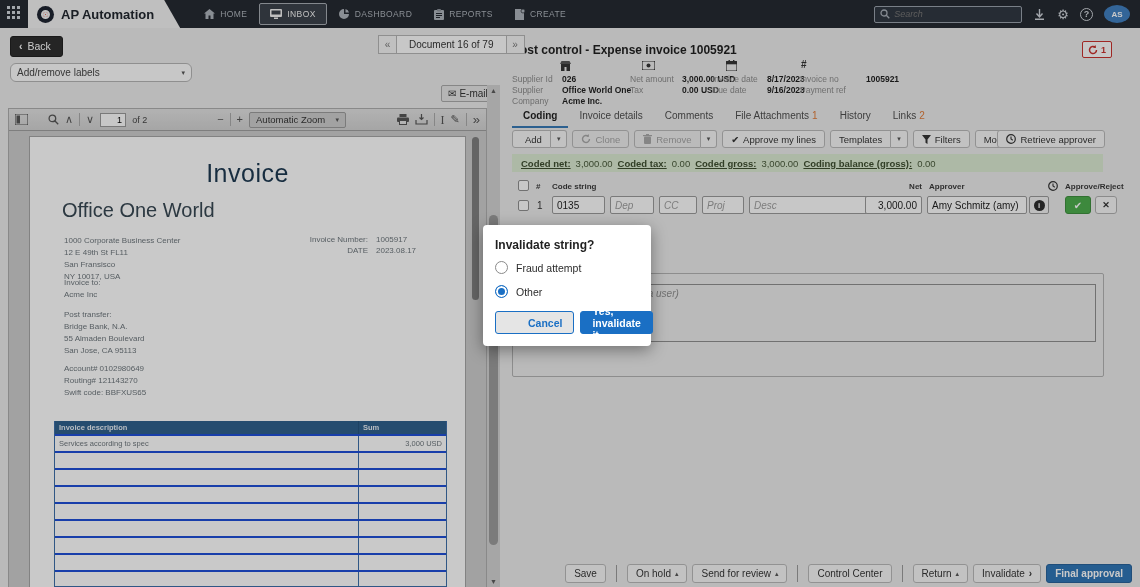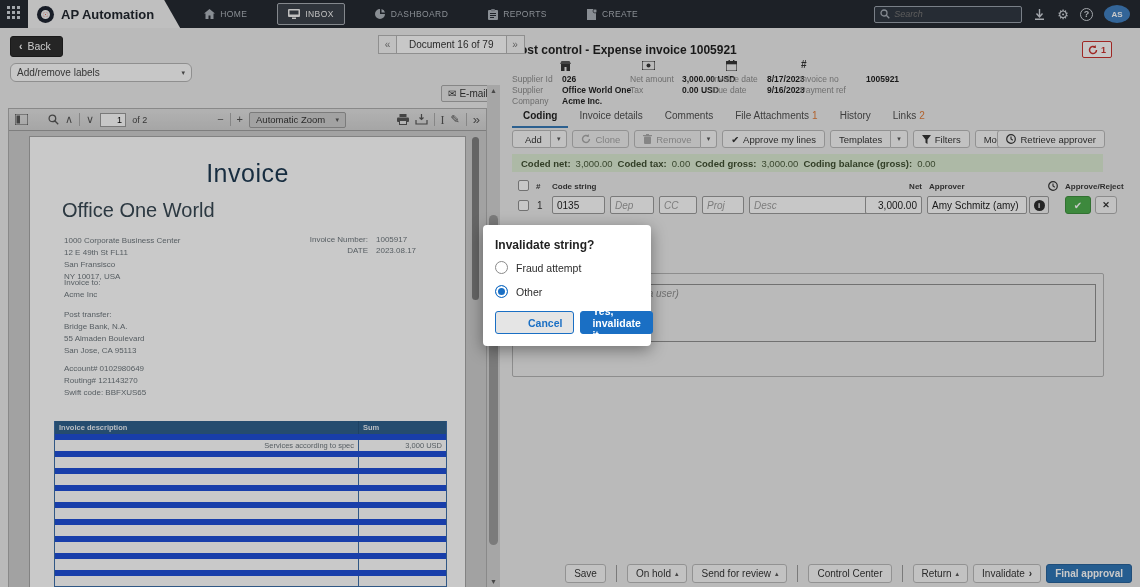--- a/index.html
+++ b/index.html
@@ -8,21 +8,21 @@
   #app { position:relative; width:1140px; height:587px; background:#ececec; overflow:hidden; }
 
   
   .topnav { position:absolute; top:0; left:0; width:100%; height:28px; background:#232830; display:flex; align-items:center; color:#b9bec5; z-index:5; }
   .waffle { width:16px; height:16px; margin:0 5px 0 7px; display:grid; grid-template-columns:repeat(3,4px); grid-template-rows:repeat(3,4px); gap:1px; }
   .waffle span { width:3px; height:3px; background:#cfd4da; }
   .brand { height:28px; background:#f3f3f3; display:flex; align-items:center; gap:7px; padding:0 26px 0 9px; clip-path:polygon(0 0,calc(100% - 16px) 0,100% 100%,0 100%); }
   .logo-dot { width:17px; height:17px; border-radius:50%; background:#1d2330; display:flex; align-items:center; justify-content:center; }
   .logo-dot i { display:block; width:9px; height:9px; border-radius:50%; background:#e23b2e; box-shadow:0 0 0 2px #f3f3f3 inset; border:2px solid #f3f3f3; }
   .brand-name { color:#20262e; font-size:13px; font-weight:bold; white-space:nowrap; }
-  .nav-items { display:flex; align-items:center; height:100%; margin-left:14px; gap:20px; }
+  .nav-items { display:flex; align-items:center; height:100%; margin-left:14px; gap:2px; }
   .nav-item { display:flex; align-items:center; gap:5px; font-size:8.5px; letter-spacing:.4px; padding:0 10px; height:22px; color:#aeb4bb; cursor:pointer; white-space:nowrap; }
   .nav-item svg { flex:0 0 auto; }
   .nav-item.active { background:#3a4049; border:1px solid #a7acb3; border-radius:2px; color:#f2f2f2; }
   .nav-right { margin-left:auto; display:flex; align-items:center; gap:11px; padding-right:10px; }
   .search-box { width:148px; height:17px; background:#2f3640; border:1px solid #99a1ab; border-radius:2px; display:flex; align-items:center; gap:4px; padding:0 5px; }
   .search-box input { flex:1; background:transparent; border:none; outline:none; color:#aab1ba; font-size:9px; font-style:italic; font-family:inherit; min-width:0; }
   .nav-glyph { color:#cfd4da; font-size:13px; line-height:1; cursor:pointer; }
   .help-circle { width:13px; height:13px; border-radius:50%; border:1.5px solid #cfd4da; color:#cfd4da; font-size:9px; font-weight:bold; display:flex; align-items:center; justify-content:center; cursor:pointer; }
   .avatar { width:26px; height:18px; border-radius:50%; background:#3f7fc1; color:#fff; font-size:8px; font-weight:bold; display:flex; align-items:center; justify-content:center; cursor:pointer; }
 
@@ -55,21 +55,21 @@
   .doc-vendor { position:absolute; left:32px; top:62px; font-size:20px; color:#374752; }
   .doc-text { font-size:8px; line-height:12px; color:#6d767c; }
   .doc-addr { position:absolute; left:34px; top:98px; }
   .doc-meta { position:absolute; left:258px; top:98px; display:grid; grid-template-columns:80px 58px; column-gap:8px; row-gap:2px; font-size:8px; color:#6d767c; }
   .doc-meta .lab { text-align:right; }
   .doc-blk1 { position:absolute; left:34px; top:140px; }
   .doc-blk2 { position:absolute; left:34px; top:172px; }
   .doc-blk3 { position:absolute; left:34px; top:226px; }
   .doc-table { position:absolute; left:24px; top:284px; width:393px; border-left:1px solid #3c6ea8; border-right:1px solid #3c6ea8; }
   .dt-head { display:flex; background:#2d5f8c; color:#e9eff5; font-size:7.5px; font-weight:bold; height:13px; align-items:center; }
-  .dt-row { display:flex; height:17px; border-top:6px solid #1d4ed8; align-items:center; font-size:7.5px; color:#6d767c;text-align:right; }
+  .dt-row { display:flex; height:17px; border-top:2px solid #1d4ed8; align-items:center; font-size:7.5px; color:#6d767c; }
   .dt-row:last-child { border-bottom:1px solid #3c6ea8; }
   .dt-c1 { flex:1; padding:0 4px; }
   .dt-c2 { width:88px; padding:0 4px; border-left:1px solid #3c6ea8; align-self:stretch; display:flex; align-items:center; justify-content:flex-end; }
   .dt-head .dt-c2 { border-left:1px solid #24537d; justify-content:flex-start; }
 
   
   .right-panel { position:absolute; left:505px; top:30px; width:635px; height:557px; font-size:10px; }
   .panel-title { position:absolute; left:7px; top:13px; font-size:12px; font-weight:bold; color:#1e1e1e; }
   .flame-badge { position:absolute; right:28px; top:11px; height:17px; border:1px solid #c9302c; border-radius:2px; background:#fdfdfd; color:#c9302c; font-size:9px; font-weight:bold; display:flex; align-items:center; gap:3px; padding:0 5px; }
   .hfield { position:absolute; font-size:8.5px; white-space:nowrap; }
@@ -87,21 +87,21 @@
   .btn.dark-caret { padding:0 6px; }
   .split { display:inline-flex; }
   .split .btn:first-child { border-top-right-radius:0; border-bottom-right-radius:0; }
   .split .btn:last-child { border-top-left-radius:0; border-bottom-left-radius:0; border-left:none; }
   .btn.disabled { color:#a3a3a3; background:#eeeeee; cursor:default; }
   .btn.disabled svg { opacity:.45; }
   .retrieve-btn { position:absolute; right:35px; top:100px; }
   .caret { font-size:7px; color:#555; }
 
   .summary-bar { position:absolute; left:7px; right:37px; top:124px; height:18px; background:#dcebd2; display:flex; align-items:center; gap:5px; padding:0 9px; font-size:9.5px; color:#48593a; white-space:nowrap; }
-  .summary-bar b { color:#3d4d2f; }
+  .summary-bar b { color:#3d4d2f;text-decoration:underline; }
 
   .grid-head { position:absolute; top:150px; left:0; right:0; height:14px; font-size:8px; font-weight:bold; color:#3a3a3a; }
   .grid-head span, .grid-head .gico { position:absolute; }
   .chk { width:11px; height:11px; background:#fdfdfd; border:1px solid #8f8f8f; border-radius:2px; cursor:pointer; }
   .grid-row { position:absolute; top:166px; left:0; right:0; height:20px; }
   .grid-row .cell { position:absolute; }
   .inp { height:18px; border:1px solid #9a9a9a; border-radius:2px; background:#fdfdfd; font-size:10px; color:#222; padding:0 4px; font-family:inherit; width:100%; }
   .inp::placeholder { color:#9d9d9d; font-style:italic; }
   .info-btn { width:20px; height:18px; border:1px solid #9a9a9a; border-radius:2px; background:#f1f1f1; display:flex; align-items:center; justify-content:center; cursor:pointer; }
   .info-btn i { width:11px; height:11px; border-radius:50%; background:#2d2d2d; color:#fff; font-size:8px; font-style:normal; font-weight:bold; display:flex; align-items:center; justify-content:center; }

